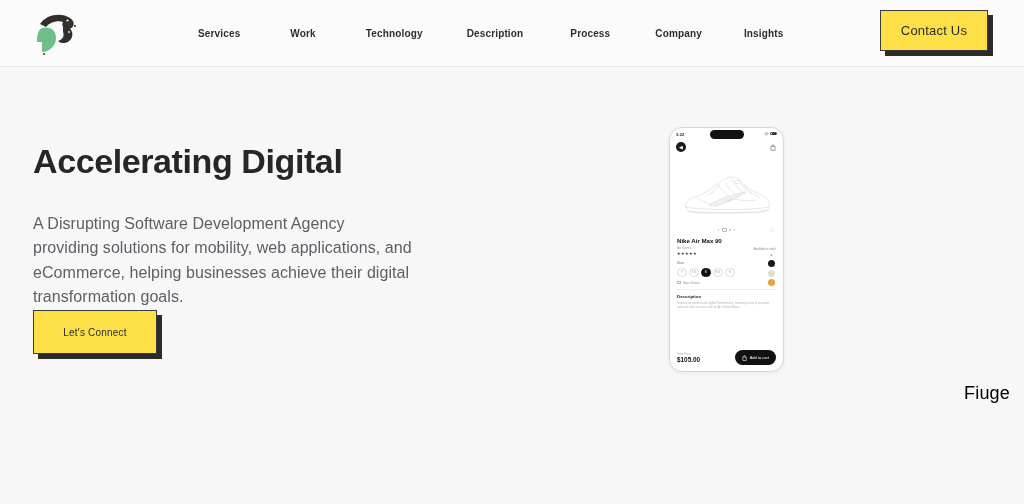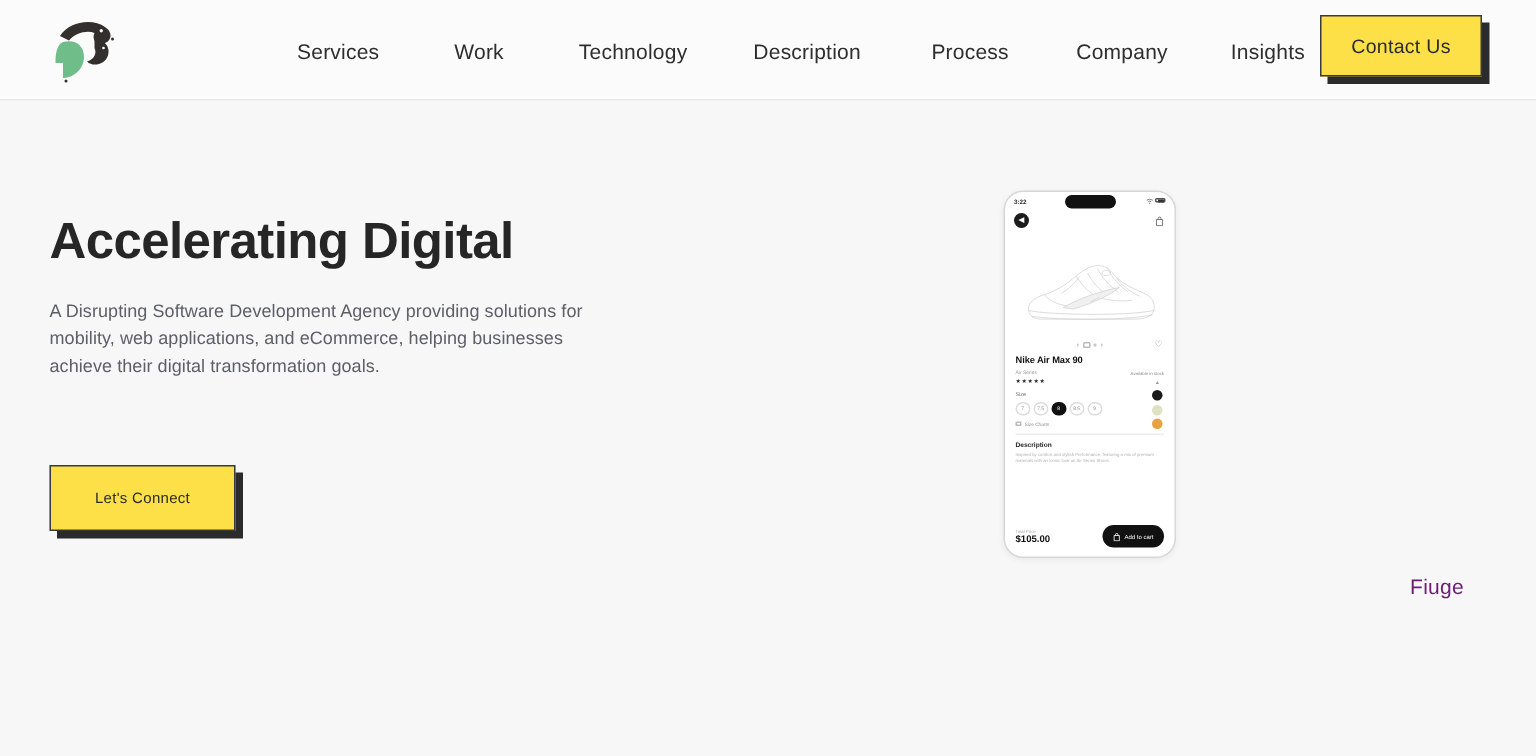--- a/index.html
+++ b/index.html
@@ -16,22 +16,22 @@
     width: 1024px; height: 67px;
     background: #fbfbfb;
     border-bottom: 1px solid #e8e8e8;
     display: flex; align-items: center;
   }
   .logo { position: absolute; left: 28px; top: 8px; width: 54px; height: 50px; }
   .logo svg { width: 54px; height: 50px; display: block; }
 
   .nav { position: absolute; left: 198px; top: 26px; display: flex; gap: 0; }
   .nav-item {
-    font-size: 14px; color: #2e2e2e; letter-spacing: .15px;
-    white-space: nowrap; cursor: pointer; line-height: 16px;
+    font-size: 10px; color: #2e2e2e; letter-spacing: .15px;
+    white-space: nowrap; cursor: pointer; line-height: 16px; font-weight: bold;
   }
   .nav-item:nth-child(1) { margin-right: 50px; }
   .nav-item:nth-child(2) { margin-right: 50px; }
   .nav-item:nth-child(3) { margin-right: 44px; }
   .nav-item:nth-child(4) { margin-right: 47px; }
   .nav-item:nth-child(5) { margin-right: 45px; }
   .nav-item:nth-child(6) { margin-right: 42px; }
 
   
   .shadow-btn {
@@ -46,21 +46,21 @@
     width: 108px; height: 41px; font-size: 13px; letter-spacing: .2px;
   }
 
   
   .hero-text { position: absolute; left: 33px; top: 142px; width: 430px; }
   .headline {
     font-size: 34px; line-height: 1.12; font-weight: 700;
     color: #262626; letter-spacing: -0.4px;
   }
   .subcopy {
-    margin-top: 18px; font-size: 12px; line-height: 1.52;
+    margin-top: 32px; font-size: 16px; line-height: 1.52;
     color: #5c5f66; width: 380px; letter-spacing: .05px;
   }
   .connect-btn {
     position: absolute; left: 33px; top: 310px;
     width: 124px; height: 44px; font-size: 10px; letter-spacing: .2px;
   }
 
   
   .phone {
     position: absolute; left: 669px; top: 127px;
@@ -132,22 +132,22 @@
   .buy { position: absolute; bottom: 6px; left: 7px; right: 7px; display: flex; align-items: center; justify-content: space-between; }
   .price-label { font-size: 2.9px; color: #a9a9a9; }
   .price { font-size: 6.4px; font-weight: 700; color: #111; margin-top: .5px; }
   .cart-btn {
     background: #111; color: #fff; border-radius: 9px;
     height: 15px; padding: 0 7px; display: flex; align-items: center; gap: 2.5px;
     font-size: 4px; cursor: pointer;
   }
 
   .fiuge {
-    position: absolute; left: 940px; top: 383px;
-    font-size: 14px; color: #701a75; letter-spacing: .2px;
+    position: absolute; left: 964px; top: 383px;
+    font-size: 18px; color: #000000; letter-spacing: .2px;
   }
 </style>
 </head>
 <body>
 
 <div class="header">
 
   <div class="logo">
     <svg viewBox="0 0 54 50" xmlns="http://www.w3.org/2000/svg" aria-hidden="true">
       <path d="M12 16 C18 6, 34 4, 42 10 C48 14, 46 20, 41 21 C36 22, 33 18, 35 14 C30 12, 22 14, 18 19 Z" fill="#332f2c"></path>

